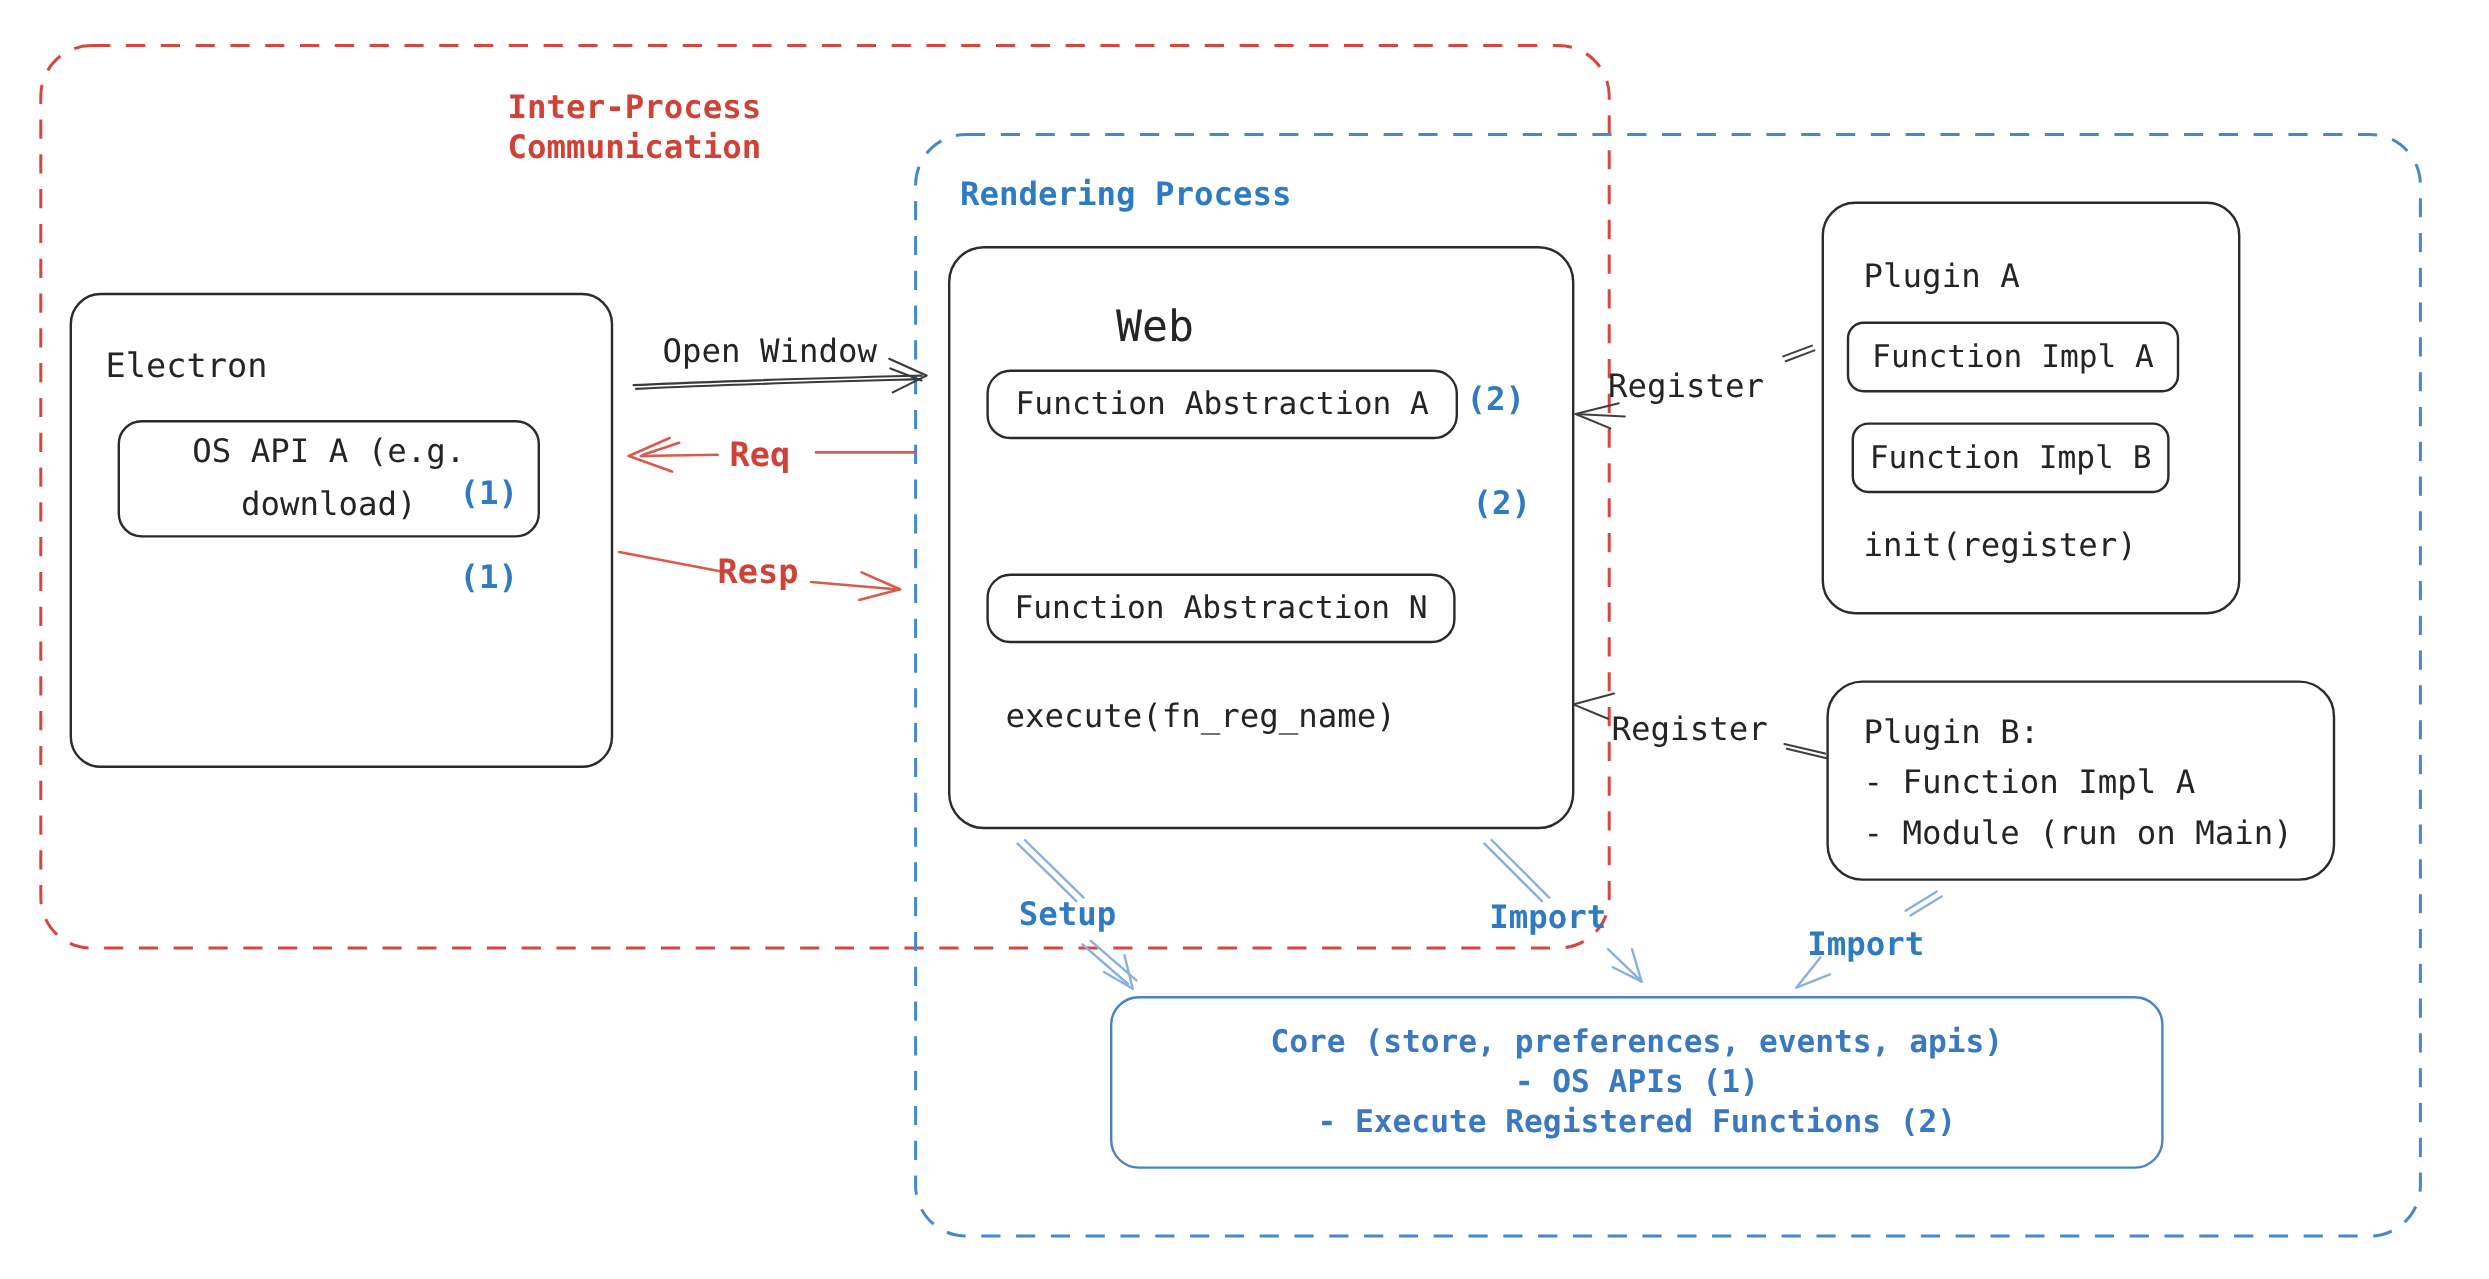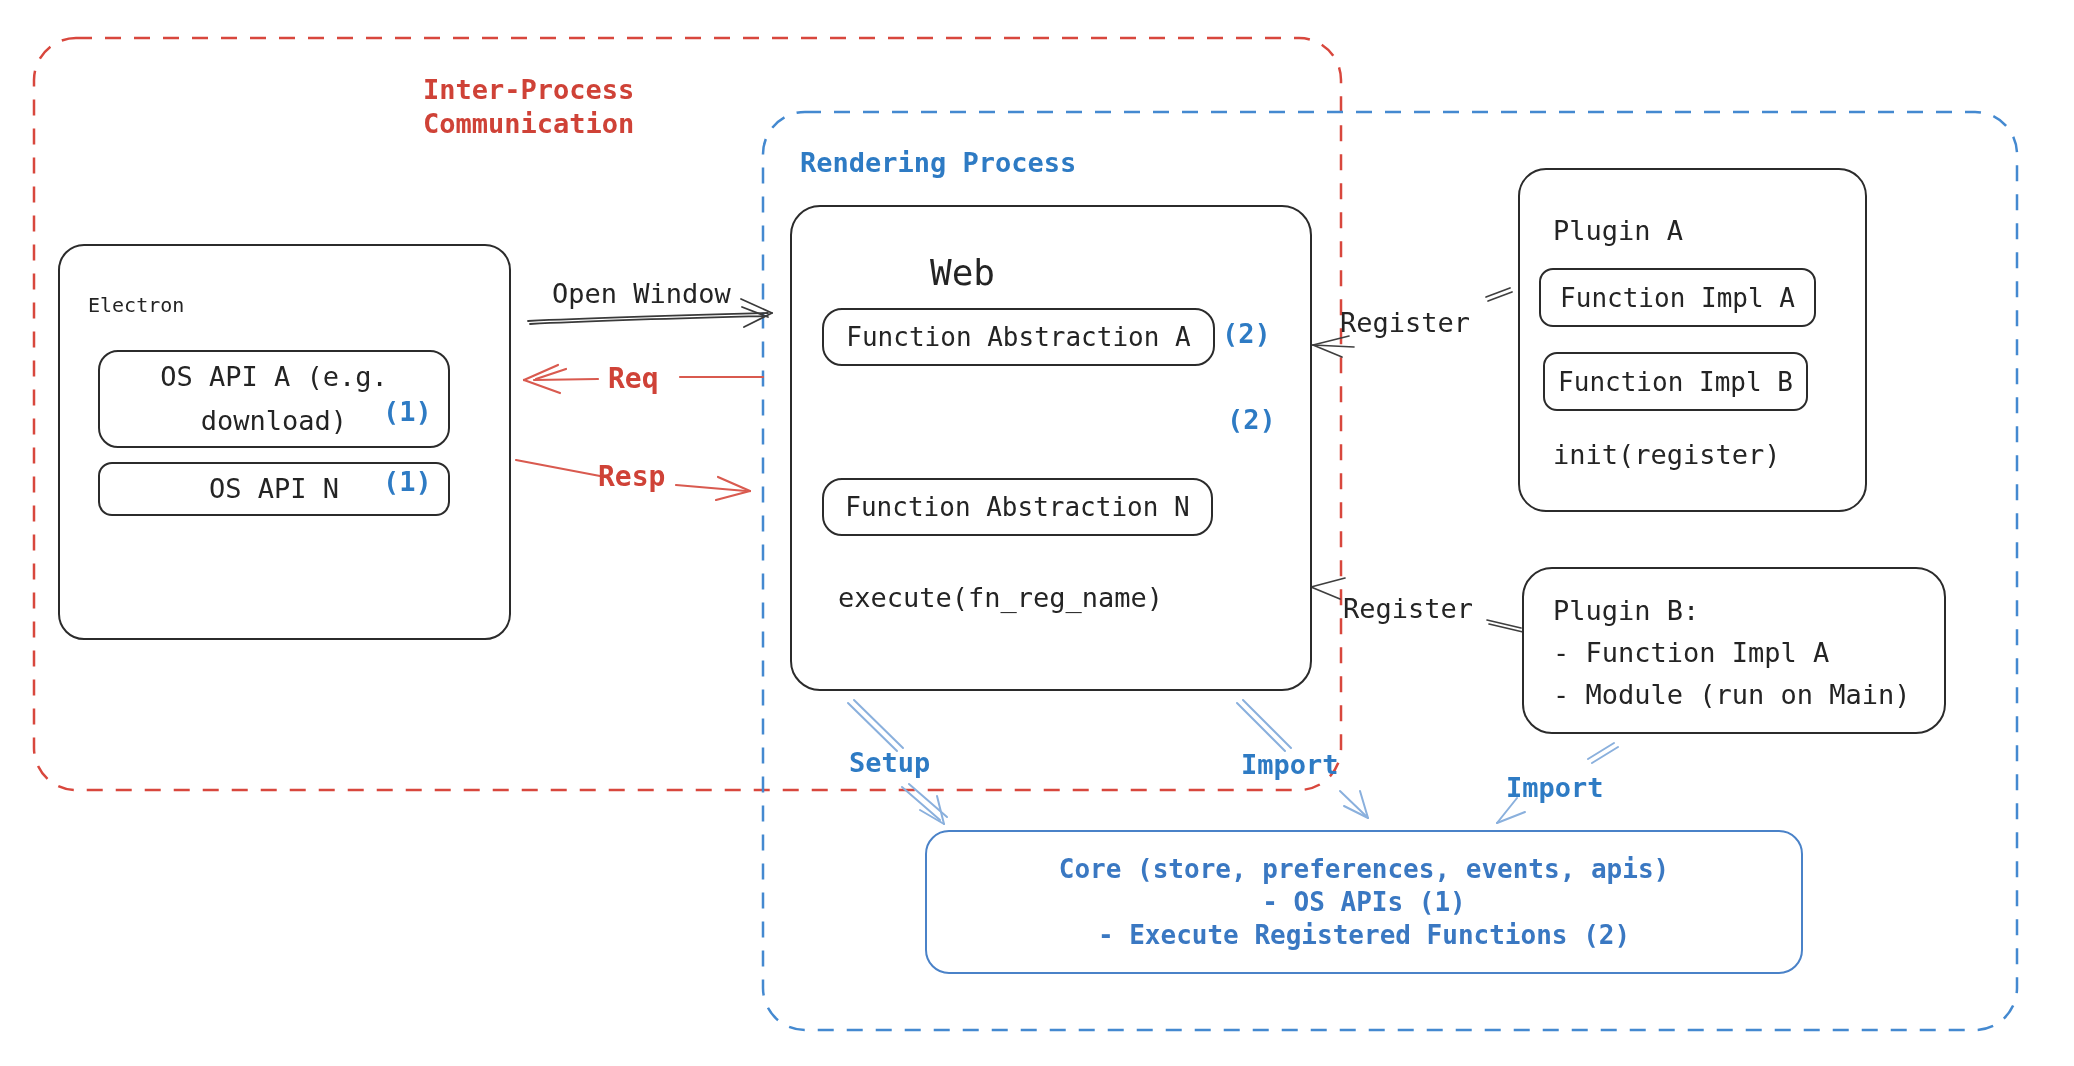--- a/index.html
+++ b/index.html
@@ -97,29 +97,26 @@
       <path d="M1497,823 L1525,812"></path>
       <path d="M1497,823 L1517,798"></path>
     </g>
   </svg>
 
   <div class="lbl blue" style="left:800px;top:146px;">Rendering Process</div>
   <div class="lbl red" style="left:423px;top:73px;">Inter-Process
 Communication</div>
 
   <div class="box" style="left:58px;top:244px;width:453px;height:396px;"></div>
-  <div class="lbl black" style="left:88px;top:288px;font-size:20px;">Electron</div>
+  <div class="lbl black" style="left:88px;top:288px;font-size:28px;">Electron</div>
   <div class="box inner" style="left:98px;top:350px;width:352px;height:98px;">
     <span class="boxtext" style="font-size:27px;line-height:44px;">OS API A (e.g.
 download)</span>
   </div>
   <div class="badge" style="left:383px;top:396px;">(1)</div>
-  <div class="box inner" style="left:98px;top:462px;width:352px;height:54px;border-radius:14px;">
-    <span class="boxtext" style="font-size:27px;">OS API N</span>
-  </div>
   <div class="badge" style="left:383px;top:466px;">(1)</div>
 
   <div class="box" style="left:790px;top:205px;width:522px;height:486px;border-radius:30px;"></div>
   <div class="lbl black" style="left:930px;top:256px;font-size:36px;">Web</div>
   <div class="box inner" style="left:822px;top:308px;width:393px;height:58px;">
     <span class="boxtext">Function Abstraction A</span>
   </div>
   <div class="badge" style="left:1222px;top:318px;">(2)</div>
   <div class="badge" style="left:1227px;top:404px;">(2)</div>
   <div class="box inner" style="left:822px;top:478px;width:391px;height:58px;">

